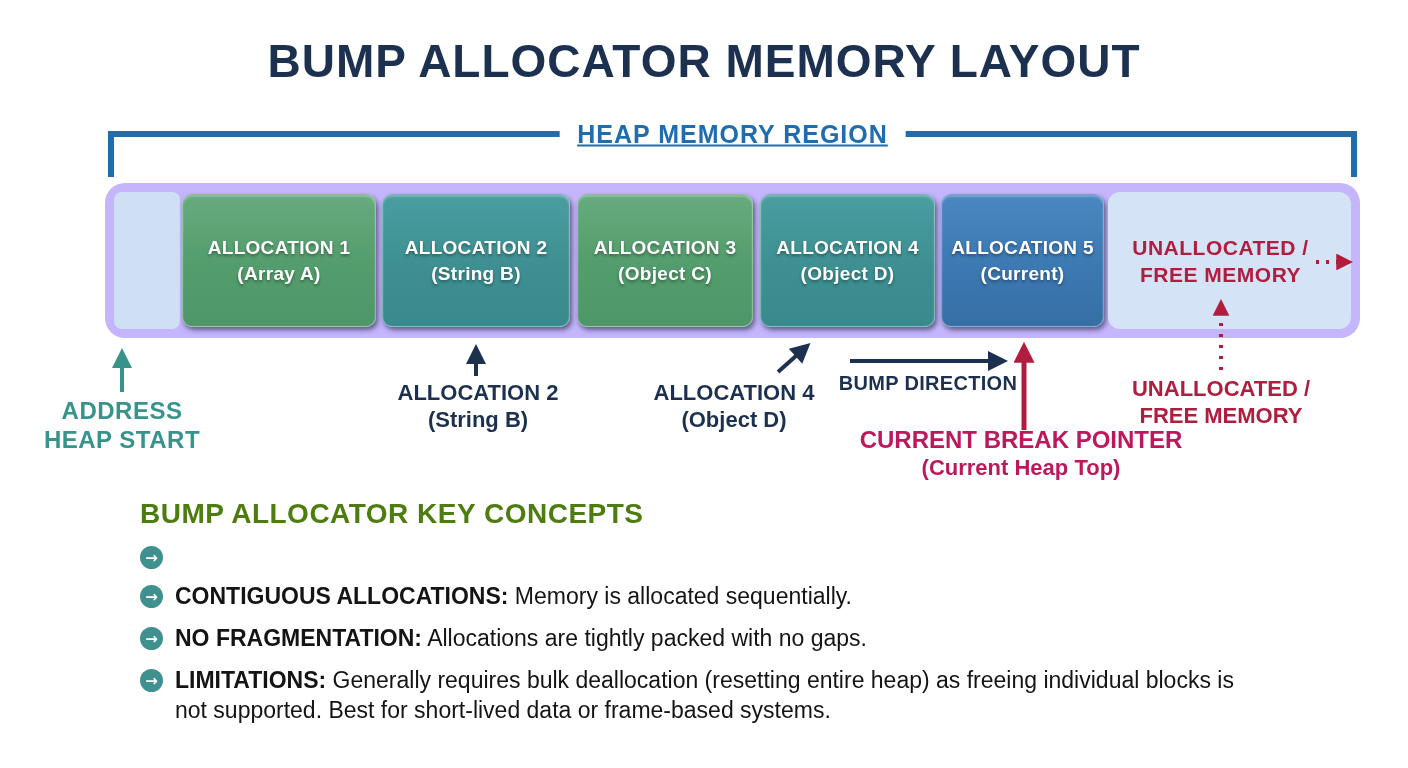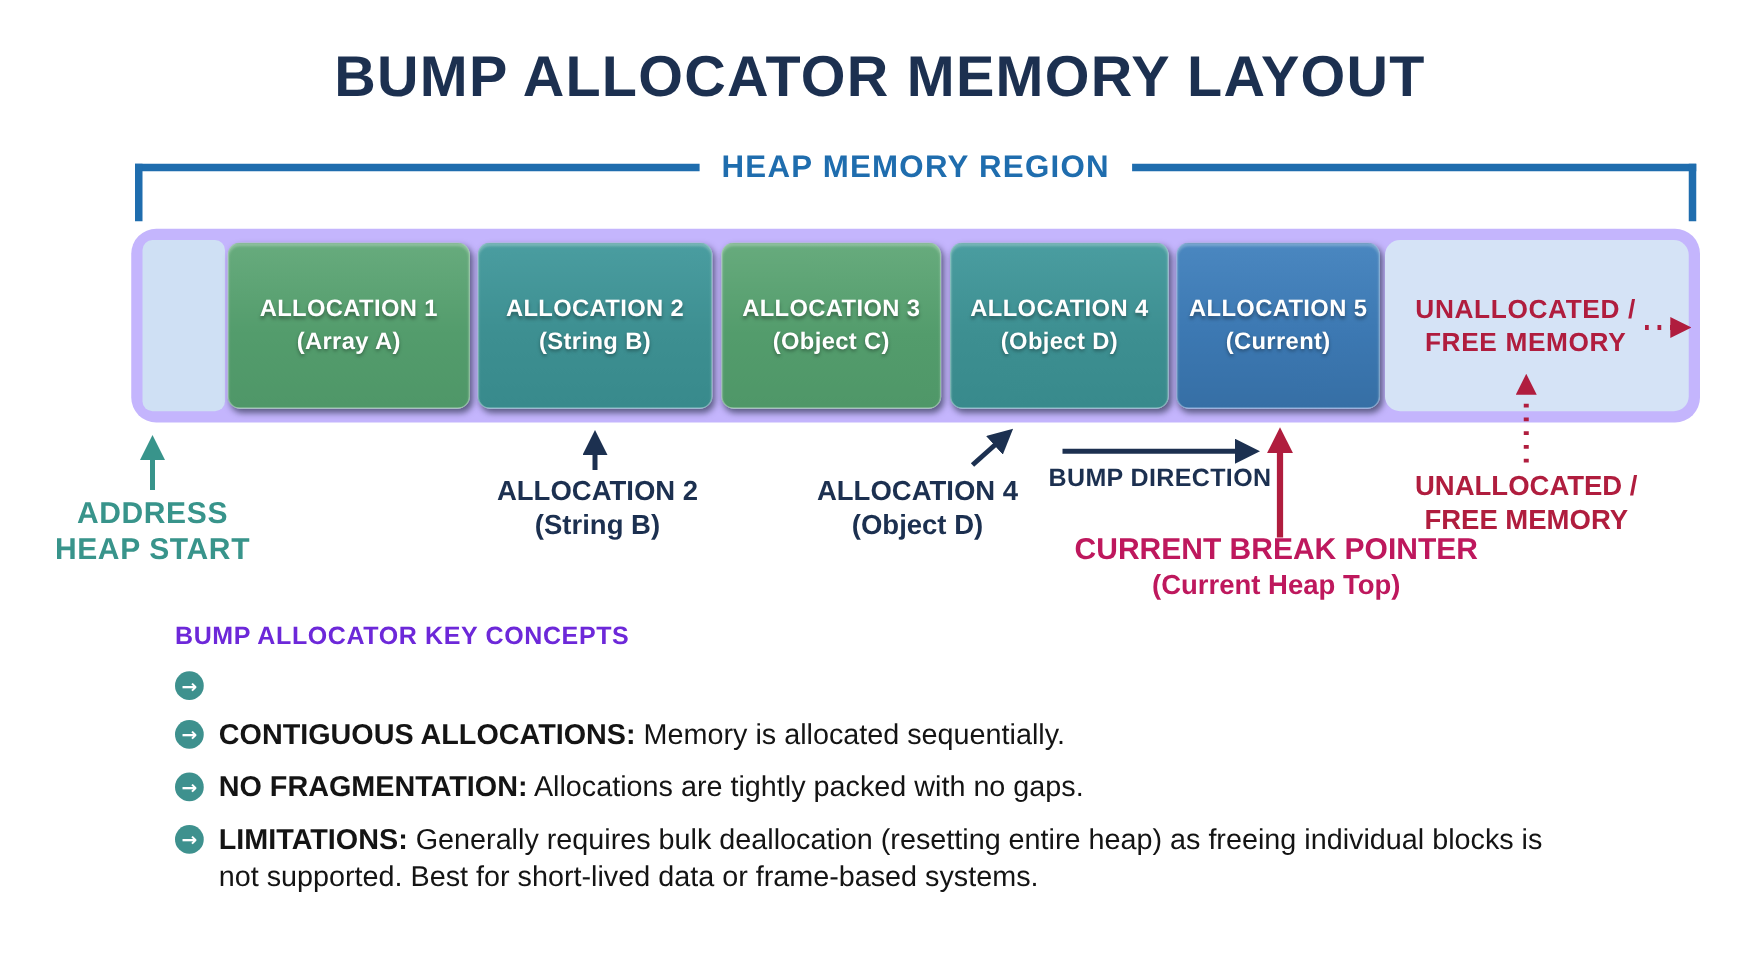--- a/index.html
+++ b/index.html
@@ -9,21 +9,21 @@
 
   
   .title { position:absolute; top:34px; left:0; width:1408px; text-align:center;
            font-size:46px; font-weight:bold; color:#1c3050; letter-spacing:1px; }
 
   
   .bracket { position:absolute; left:108px; top:131px; width:1249px; height:46px;
              border-top:6px solid #1f6dae; border-left:6px solid #1f6dae; border-right:6px solid #1f6dae; }
   .bracket-label { position:absolute; left:50%; top:-3px; transform:translate(-50%,-50%);
                    background:#fff; padding:0 18px; color:#1f6dae; font-size:25px;
-                   font-weight:bold; letter-spacing:1px; white-space:nowrap; }
+                   font-weight:bold; letter-spacing:1px; white-space:nowrap;text-decoration:underline; }
 
   
   .bar { position:absolute; left:105px; top:183px; width:1255px; height:155px;
          background:#c4b5fd; border-radius:20px; }
   .seg { position:absolute; }
   .sliver { left:9px; top:9px; width:66px; height:137px; background:#cfe0f4; border-radius:8px; }
   .freeseg { left:1003px; top:9px; width:243px; height:137px; background:#d5e3f6;
              border-radius:12px; display:flex; align-items:center; justify-content:center; }
   .free-text { text-align:center; color:#b01d3e; font-weight:bold; font-size:21px;
                line-height:27px; padding-right:18px; letter-spacing:0.5px; }
@@ -53,21 +53,21 @@
   .lbl-a2 { left:478px; top:379px; color:#1c3050; font-size:22px; line-height:27px; }
   .lbl-a4 { left:734px; top:379px; color:#1c3050; font-size:22px; line-height:27px; }
   .lbl-bump { left:928px; top:372px; color:#1c3050; font-size:20px; letter-spacing:0.3px; }
   .lbl-break { left:1021px; top:426px; color:#be185d; }
   .lbl-break .l1 { font-size:24px; line-height:28px; }
   .lbl-break .l2 { font-size:22px; line-height:27px; }
   .lbl-freebelow { left:1221px; top:375px; color:#b01d3e; font-size:22px; line-height:27px; }
 
   
   .concepts { position:absolute; left:140px; top:498px; width:1150px; }
-  .concepts-heading { color:#6d28d9; font-size:20px; font-weight:bold; letter-spacing:0.5px; }
+  .concepts-heading { color:#4d7c0f; font-size:28px; font-weight:bold; letter-spacing:0.5px; }
   .bullet { display:flex; align-items:flex-start; margin-top:12px; font-size:23px;
             line-height:30px; color:#141414; }
   .bullet-icon { flex:0 0 auto; width:23px; height:23px; border-radius:50%; background:#3e918e;
                  color:#fff; display:flex; align-items:center; justify-content:center;
                  font-size:15px; font-weight:bold; margin:4px 12px 0 0;
                  font-family:"DejaVu Sans", sans-serif; }
   .bullet-text { max-width:1092px; }
   .bullet-text .b { font-weight:bold; }
 </style>
 </head>

